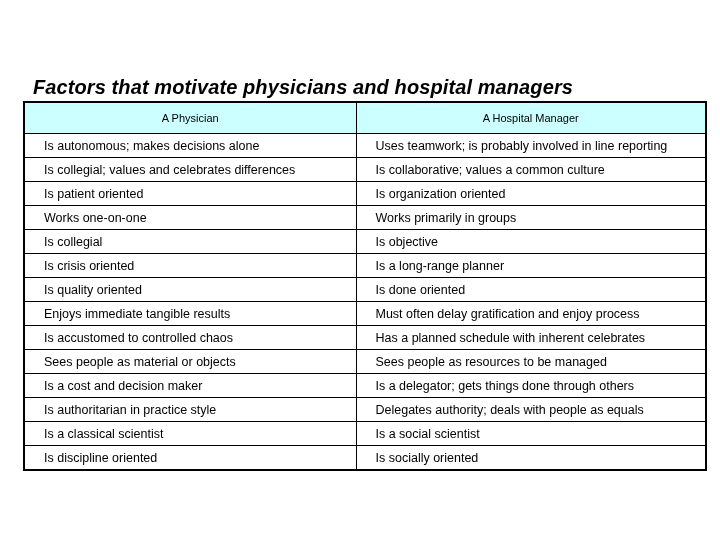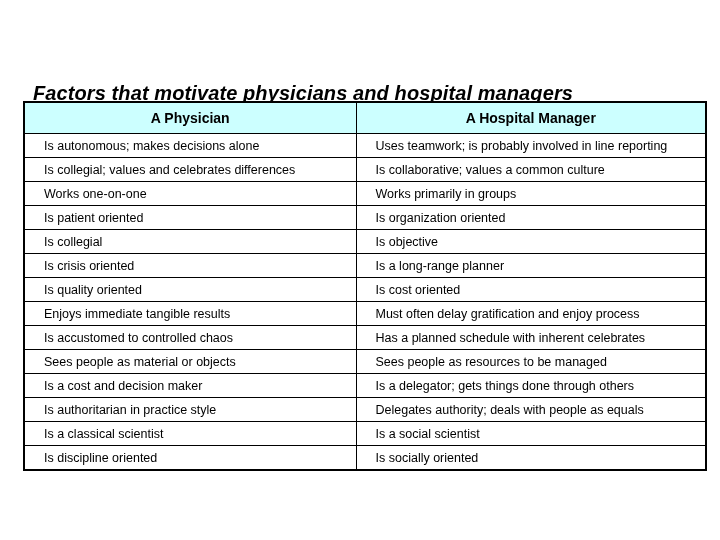--- a/index.html
+++ b/index.html
@@ -11,42 +11,42 @@
     width: 720px;
     height: 540px;
     position: relative;
     overflow: hidden;
     font-family: "Liberation Sans", sans-serif;
     color: #000;
   }
   .title {
     position: absolute;
     left: 33px;
-    top: 82px;
+    top: 76px;
     font-size: 20px;
     font-weight: bold;
     font-style: italic;
     letter-spacing: 0.1px;
     white-space: nowrap;
   }
   .table {
     position: absolute;
     left: 23px;
     top: 101px;
     width: 682px;
     border: 2px solid #000;
     border-collapse: collapse;
     table-layout: fixed;
   }
   .table col.c1 { width: 332px; }
   .table col.c2 { width: 350px; }
   .table th {
     background: #ccffff;
-    font-size: 14px;
-    font-weight: bold;
+    font-size: 11px;
+    font-weight: normal;
     height: 30px;
     padding: 0;
     text-align: center;
     border: 1px solid #000;
     border-bottom: 1px solid #000;
   }
   .table td {
     font-size: 12.5px;
     height: 23px;
     padding: 0 0 0 19px;
@@ -75,38 +75,38 @@
   <tbody>
     <tr>
         <td>Is autonomous;  makes decisions alone</td>
         <td>Uses teamwork; is probably involved in line reporting</td>
       </tr>
     <tr>
         <td>Is collegial; values and celebrates differences</td>
         <td>Is collaborative; values a common culture</td>
       </tr>
     <tr>
+        <td>Is patient oriented</td>
+        <td>Is organization oriented</td>
+      </tr>
+    <tr>
         <td>Works one-on-one</td>
         <td>Works primarily in groups</td>
-      </tr>
-    <tr>
-        <td>Is patient oriented</td>
-        <td>Is organization oriented</td>
       </tr>
     <tr>
         <td>Is collegial</td>
         <td>Is objective</td>
       </tr>
     <tr>
         <td>Is crisis oriented</td>
         <td>Is a long-range planner</td>
       </tr>
     <tr>
         <td>Is quality oriented</td>
-        <td>Is cost oriented</td>
+        <td>Is done oriented</td>
       </tr>
     <tr>
         <td>Enjoys immediate tangible results</td>
         <td>Must often delay gratification and enjoy process</td>
       </tr>
     <tr>
         <td>Is accustomed to controlled chaos</td>
         <td>Has a planned schedule with inherent celebrates</td>
       </tr>
     <tr>

